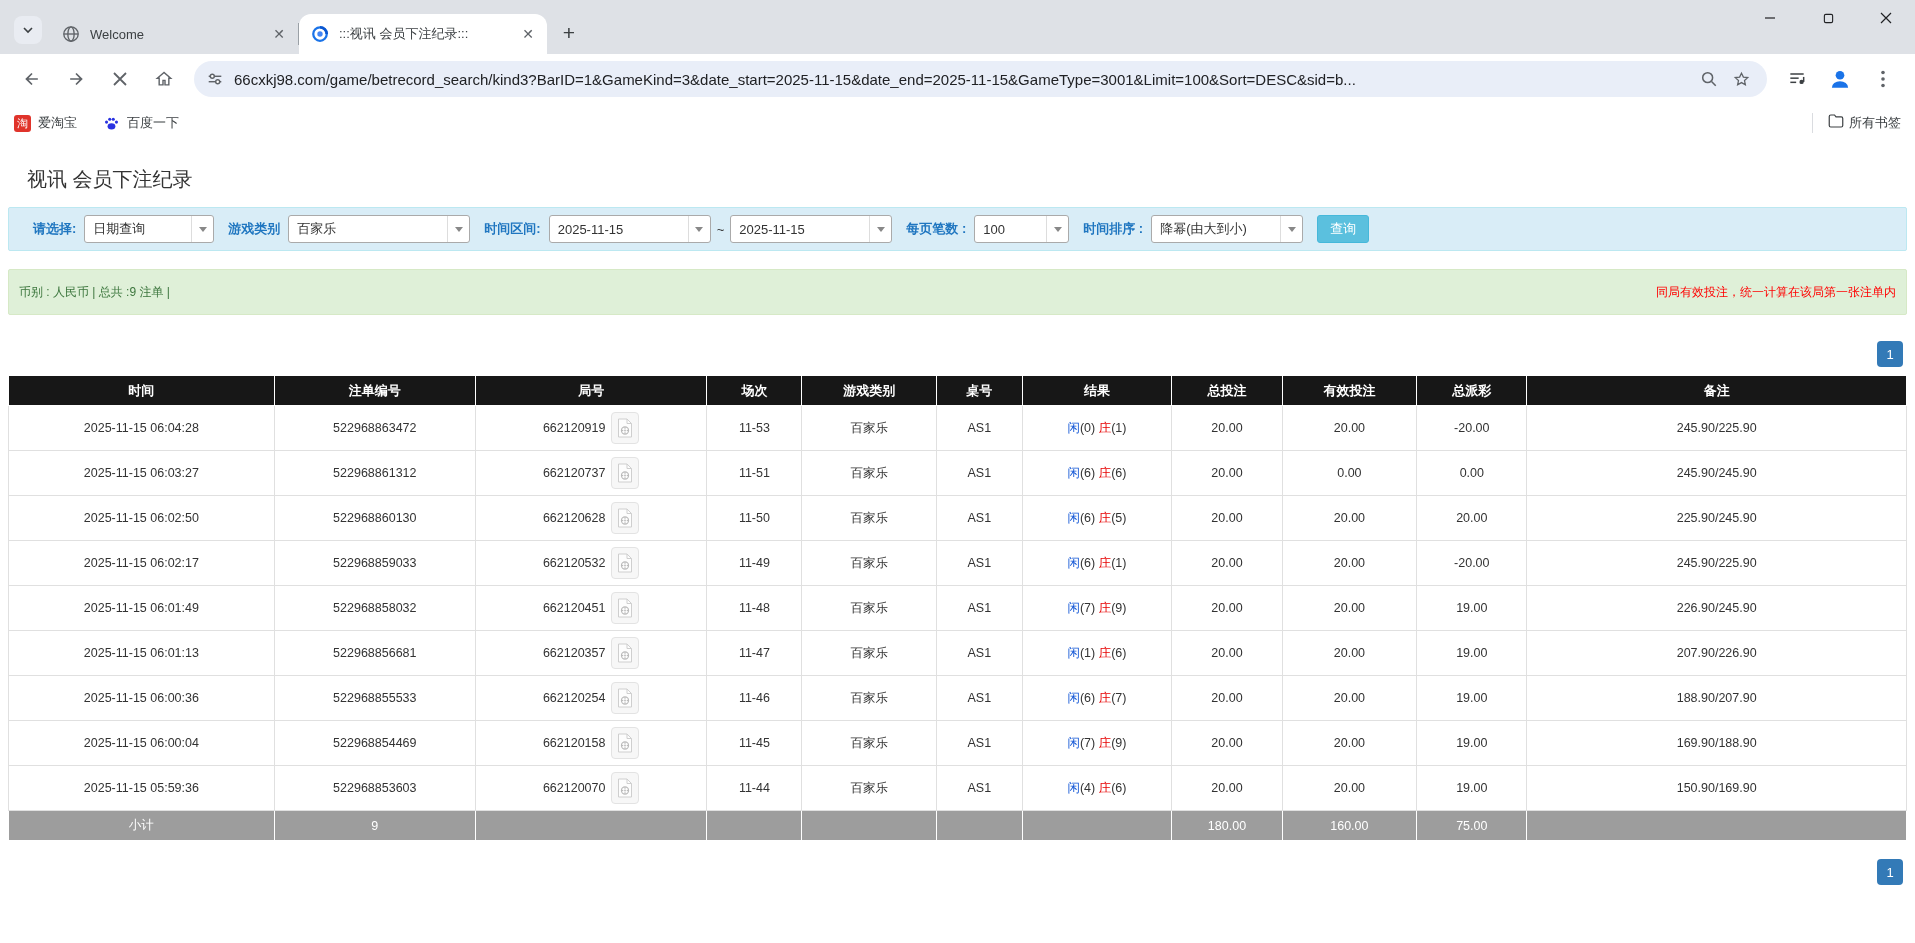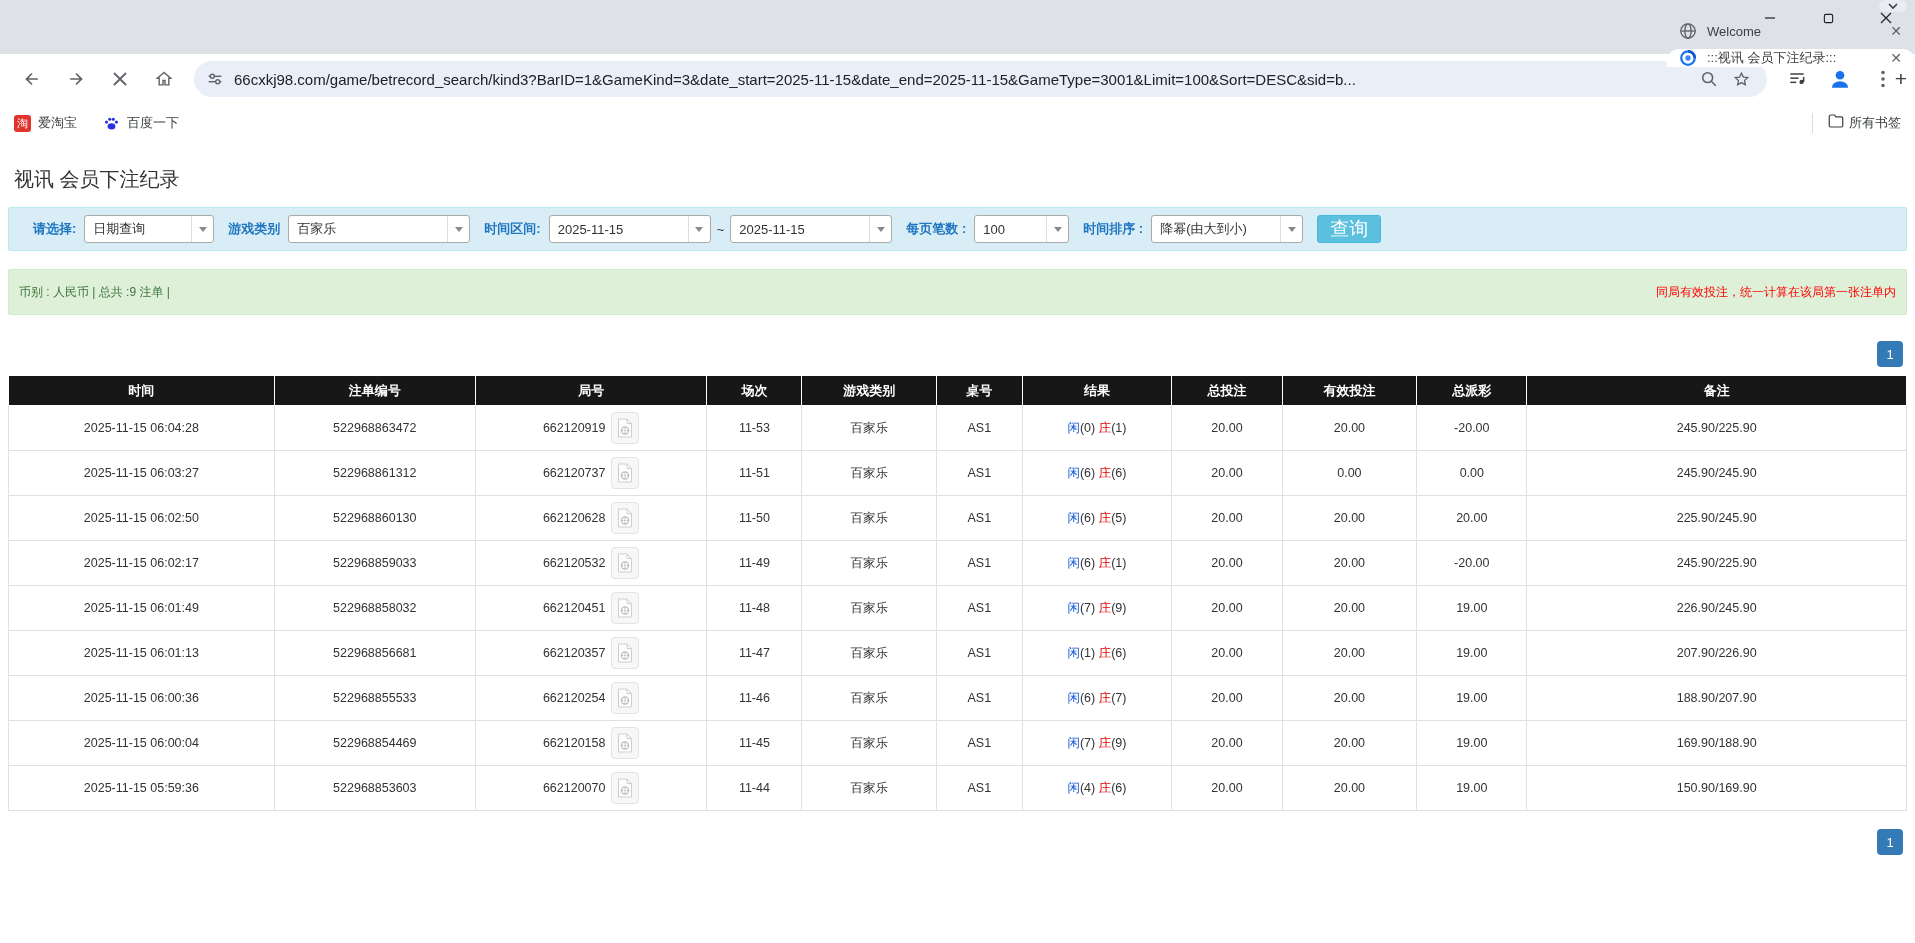--- a/index.html
+++ b/index.html
@@ -1,20 +1,20 @@
 <!DOCTYPE html>
 <html><head>
 <meta charset="utf-8">
 <style>
   * { margin:0; padding:0; box-sizing:border-box; }
   body { font-family:"Liberation Sans", sans-serif; background:#fff; }
   .screen { width:1915px; height:943px; overflow:hidden; background:#fff; position:relative; }
 
   
-  .tabbar { height:54px; background:#dee1e6; display:flex; align-items:flex-end; padding-left:8px; position:relative;flex-direction:column; }
+  .tabbar { height:54px; background:#dee1e6; display:flex; align-items:flex-end; padding-left:8px; position:relative; }
   .tab-search { width:28px; height:28px; border-radius:8px; background:#e9ecf2; display:flex; align-items:center; justify-content:center; margin:0 8px 10px 6px; cursor:pointer; }
   .tab { width:248px; height:40px; display:flex; align-items:center; padding:0 10px 0 12px; font-size:13px; color:#3c4043; cursor:pointer; }
   .tab.inactive { border-radius:8px 8px 0 0; }
   .tab.active { background:#fff; border-radius:12px 12px 0 0; }
   .tab .fav { width:18px; height:18px; margin-right:10px; flex:0 0 auto; }
   .tab .t-title { flex:1; white-space:nowrap; overflow:hidden; }
   .tab .t-close { width:18px; height:18px; border-radius:50%; display:flex; align-items:center; justify-content:center; font-size:14px; color:#5f6368; }
   .tab-sep { width:1px; height:22px; background:#9aa0a6; margin-bottom:9px; }
   .newtab { width:28px; height:28px; margin:0 0 7px 8px; display:flex; align-items:center; justify-content:center; font-size:21px; color:#3c4043; border-radius:50%; cursor:pointer; }
   .wincontrols { position:absolute; right:0; top:0; height:36px; display:flex; }
@@ -30,31 +30,31 @@
 
   .bookmarkbar { height:38px; background:#fff; display:flex; align-items:center; padding:0 14px; }
   .bm { display:flex; align-items:center; margin-right:26px; font-size:13px; color:#3c4043; cursor:pointer; }
   .bm .bm-ic { width:17px; height:17px; margin-right:7px; display:flex; align-items:center; justify-content:center; }
   .tao-ic { width:17px; height:17px; background:#e0342b; border-radius:3px; color:#fff; font-size:11px; line-height:17px; text-align:center; }
   .bm-right { margin-left:auto; display:flex; align-items:center; }
   .bm-divider { width:1px; height:20px; background:#dadce0; margin-right:14px; }
 
   
   .page { padding:0 8px; }
-  .page-title { font-size:20px; color:#333; margin:24px 0 14px 6px; }
+  .page-title { font-size:20px; color:#333; margin:24px 0 14px 19px; }
 
   .filterbar { background:#d9edf7; border:1px solid #bce8f1; border-radius:2px; height:44px; display:flex; align-items:center; padding:0 12px; font-size:13px; }
   .f-label { color:#1f76c0; font-weight:bold; margin:0 8px 0 14px; white-space:nowrap; }
   .f-label:first-child { margin-left:12px; }
   .sel { background:#fff; border:1px solid #aaa; border-radius:3px; height:28px; display:inline-flex; align-items:center; cursor:pointer; }
   .sel .sel-val { padding:0 8px; color:#333; white-space:nowrap; flex:1; }
   .sel .sel-arrow { width:22px; height:26px; display:flex; align-items:center; justify-content:center; border-left:1px solid #ddd; }
   .tri { width:0; height:0; border-left:4px solid transparent; border-right:4px solid transparent; border-top:5px solid #888; }
   .tilde { margin:0 6px; color:#333; }
-  .btn-query { background:#5bc0de; color:#fff; border:1px solid #46b8da; border-radius:3px; height:28px; padding:0 12px; font-size:19px; margin-left:14px; cursor:pointer; }
+  .btn-query { background:#5bc0de; color:#fff; border:1px solid #46b8da; border-radius:3px; height:28px; padding:0 12px; font-size:13px; margin-left:14px; cursor:pointer; }
 
   .summarybar { margin-top:18px; background:#dff0d8; border:1px solid #d6e9c6; border-radius:2px; height:46px; display:flex; align-items:center; padding:0 10px; font-size:12px; }
   .sum-left { color:#3c763d; }
   .sum-right { margin-left:auto; color:#f00; }
 
   .pager-row { display:flex; justify-content:flex-end; margin:26px 4px 8px 0; }
   .pager { min-width:26px; height:26px; background:#337ab7; border-radius:4px; color:#fff; font-size:13px; display:flex; align-items:center; justify-content:center; cursor:pointer; }
 
   table.bets { width:100%; border-collapse:collapse; table-layout:fixed; }
   table.bets th { background:#171717; color:#fff; font-size:13px; font-weight:bold; height:30px; border:1px solid #fff; }
@@ -593,20 +593,33 @@
       <span class="res-player">闲</span><span>(4)</span>
       <span class="res-banker">庄</span><span>(6)</span>
     </td>
     <td class="link-cell">20.00</td>
     <td>20.00</td>
     <td>19.00</td>
     <td>150.90/169.90</td>
   </tr>
 </tbody>
       <tfoot>
+        <tr class="foot">
+          <td>小计</td>
+          <td>9</td>
+          <td></td>
+            <td></td>
+            <td></td>
+          <td></td>
+            <td></td>
+          <td>180.00</td>
+          <td>160.00</td>
+          <td>75.00</td>
+          <td></td>
+        </tr>
       </tfoot>
     </table>
 
     <div class="pager-row" style="margin-top:18px">
       <div class="pager">1</div>
     </div>
   </div>
 </div>
 
 </body></html>

